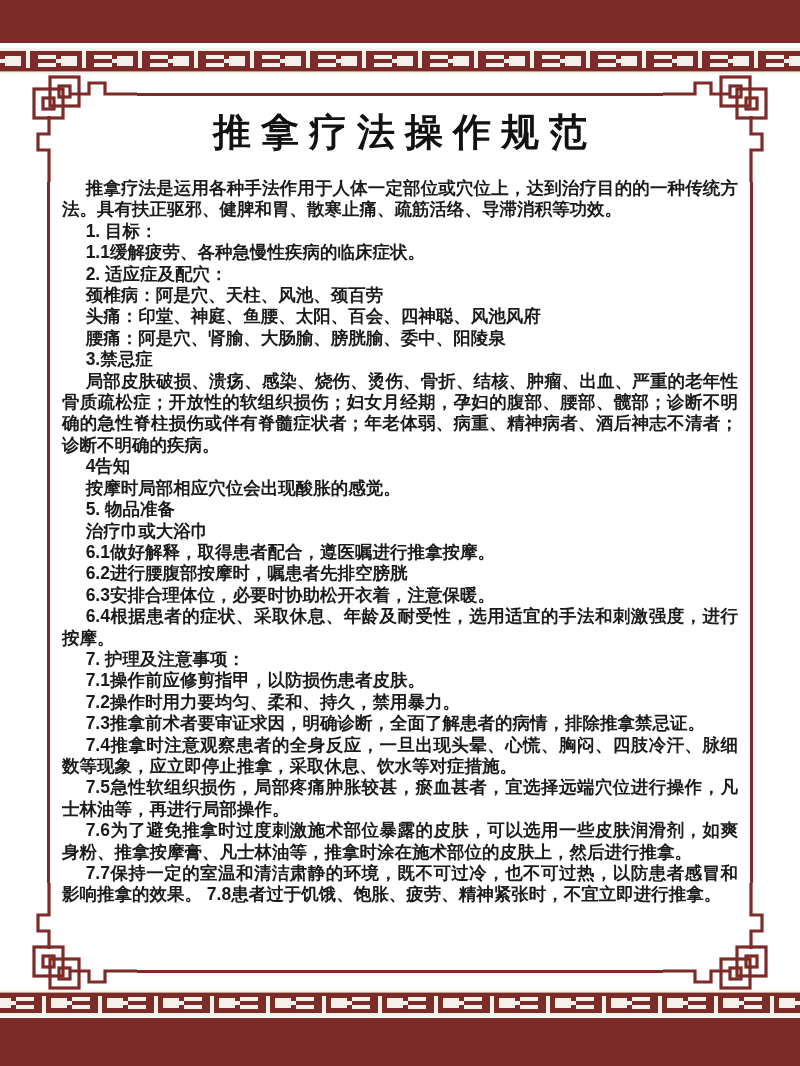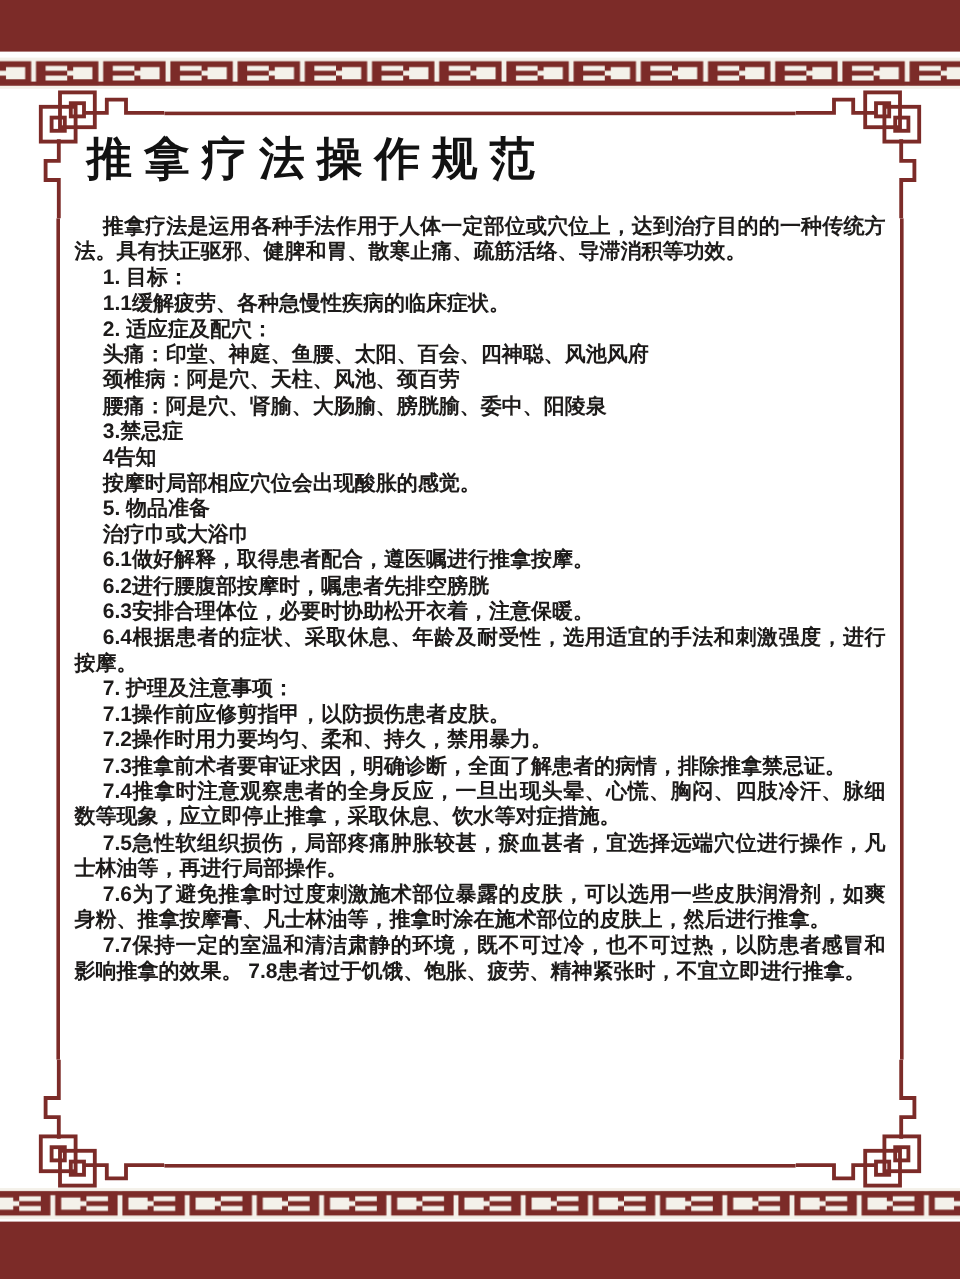--- a/index.html
+++ b/index.html
@@ -24,21 +24,21 @@
   .corner{position:absolute;width:110px;height:110px;}
   .corner.tl{left:27px;top:72px;}
   .corner.tr{left:663px;top:72px;transform:scaleX(-1);}
   .corner.bl{left:27px;top:883px;transform:scaleY(-1);}
   .corner.br{left:663px;top:883px;transform:scale(-1,-1);}
   .content{
     position:absolute;left:62px;top:99px;width:676px;height:860px;
     color:#1d1b1a;
   }
   .poster-title{
-    margin:8px 0 20px 0;text-align:left;
+    margin:8px 0 20px 0;text-align:center;
     font-size:38px;font-weight:700;letter-spacing:10px;padding-left:10px;
     color:#121212;
   }
   .poster-body{font-size:17.5px;line-height:21.4px;font-weight:700;text-align:justify;}
   .poster-body p.para{margin:0;text-indent:1.35em;}
 </style>
 </head>
 <body>
 
 <svg width="0" height="0" style="position:absolute" aria-hidden="true">
@@ -85,24 +85,25 @@
     <use href="#cornerdef"></use>
   </svg>
 
 <div class="content">
   <h1 class="poster-title">推拿疗法操作规范</h1>
   <div class="poster-body" id="poster-body">
       <p class="para">推拿疗法是运用各种手法作用于人体一定部位或穴位上，达到治疗目的的一种传统方法。具有扶正驱邪、健脾和胃、散寒止痛、疏筋活络、导滞消积等功效。</p>
       <p class="para">1. 目标：</p>
       <p class="para">1.1缓解疲劳、各种急慢性疾病的临床症状。</p>
       <p class="para">2. 适应症及配穴：</p>
+      <p class="para">颈椎病：阿是穴、天柱、风池、颈百劳</p>
       <p class="para">头痛：印堂、神庭、鱼腰、太阳、百会、四神聪、风池风府</p>
-      <p class="para">颈椎病：阿是穴、天柱、风池、颈百劳</p>
       <p class="para">腰痛：阿是穴、肾腧、大肠腧、膀胱腧、委中、阳陵泉</p>
       <p class="para">3.禁忌症</p>
+      <p class="para">局部皮肤破损、溃疡、感染、烧伤、烫伤、骨折、结核、肿瘤、出血、严重的老年性骨质疏松症；开放性的软组织损伤；妇女月经期，孕妇的腹部、腰部、髋部；诊断不明确的急性脊柱损伤或伴有脊髓症状者；年老体弱、病重、精神病者、酒后神志不清者；诊断不明确的疾病。</p>
       <p class="para">4告知</p>
       <p class="para">按摩时局部相应穴位会出现酸胀的感觉。</p>
       <p class="para">5. 物品准备</p>
       <p class="para">治疗巾或大浴巾</p>
       <p class="para">6.1做好解释，取得患者配合，遵医嘱进行推拿按摩。</p>
       <p class="para">6.2进行腰腹部按摩时，嘱患者先排空膀胱</p>
       <p class="para">6.3安排合理体位，必要时协助松开衣着，注意保暖。</p>
       <p class="para">6.4根据患者的症状、采取休息、年龄及耐受性，选用适宜的手法和刺激强度，进行按摩。</p>
       <p class="para">7. 护理及注意事项：</p>
       <p class="para">7.1操作前应修剪指甲，以防损伤患者皮肤。</p>

